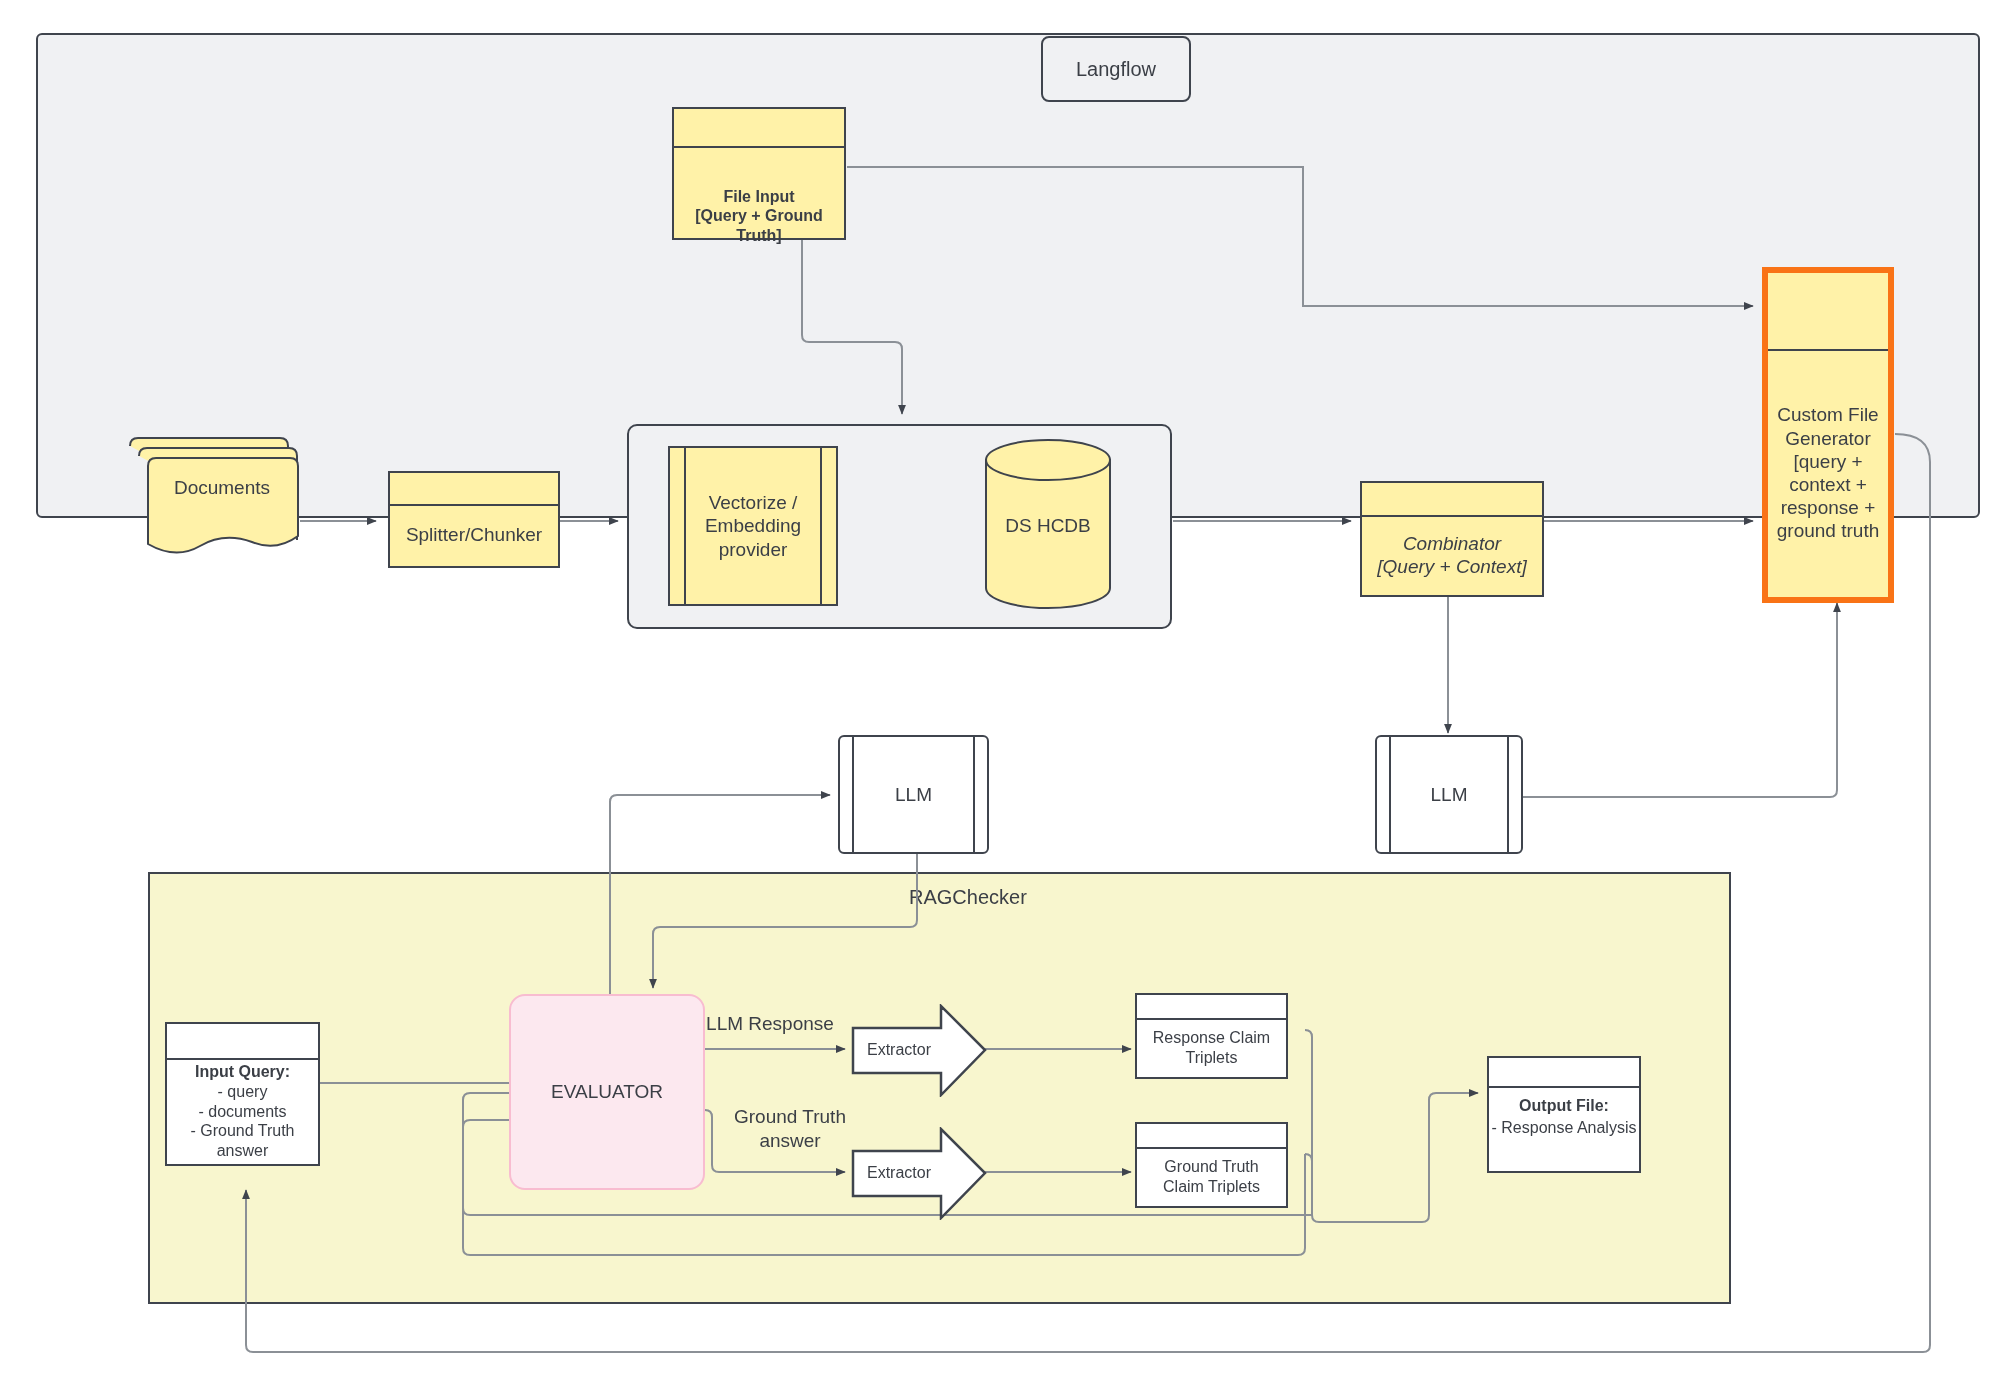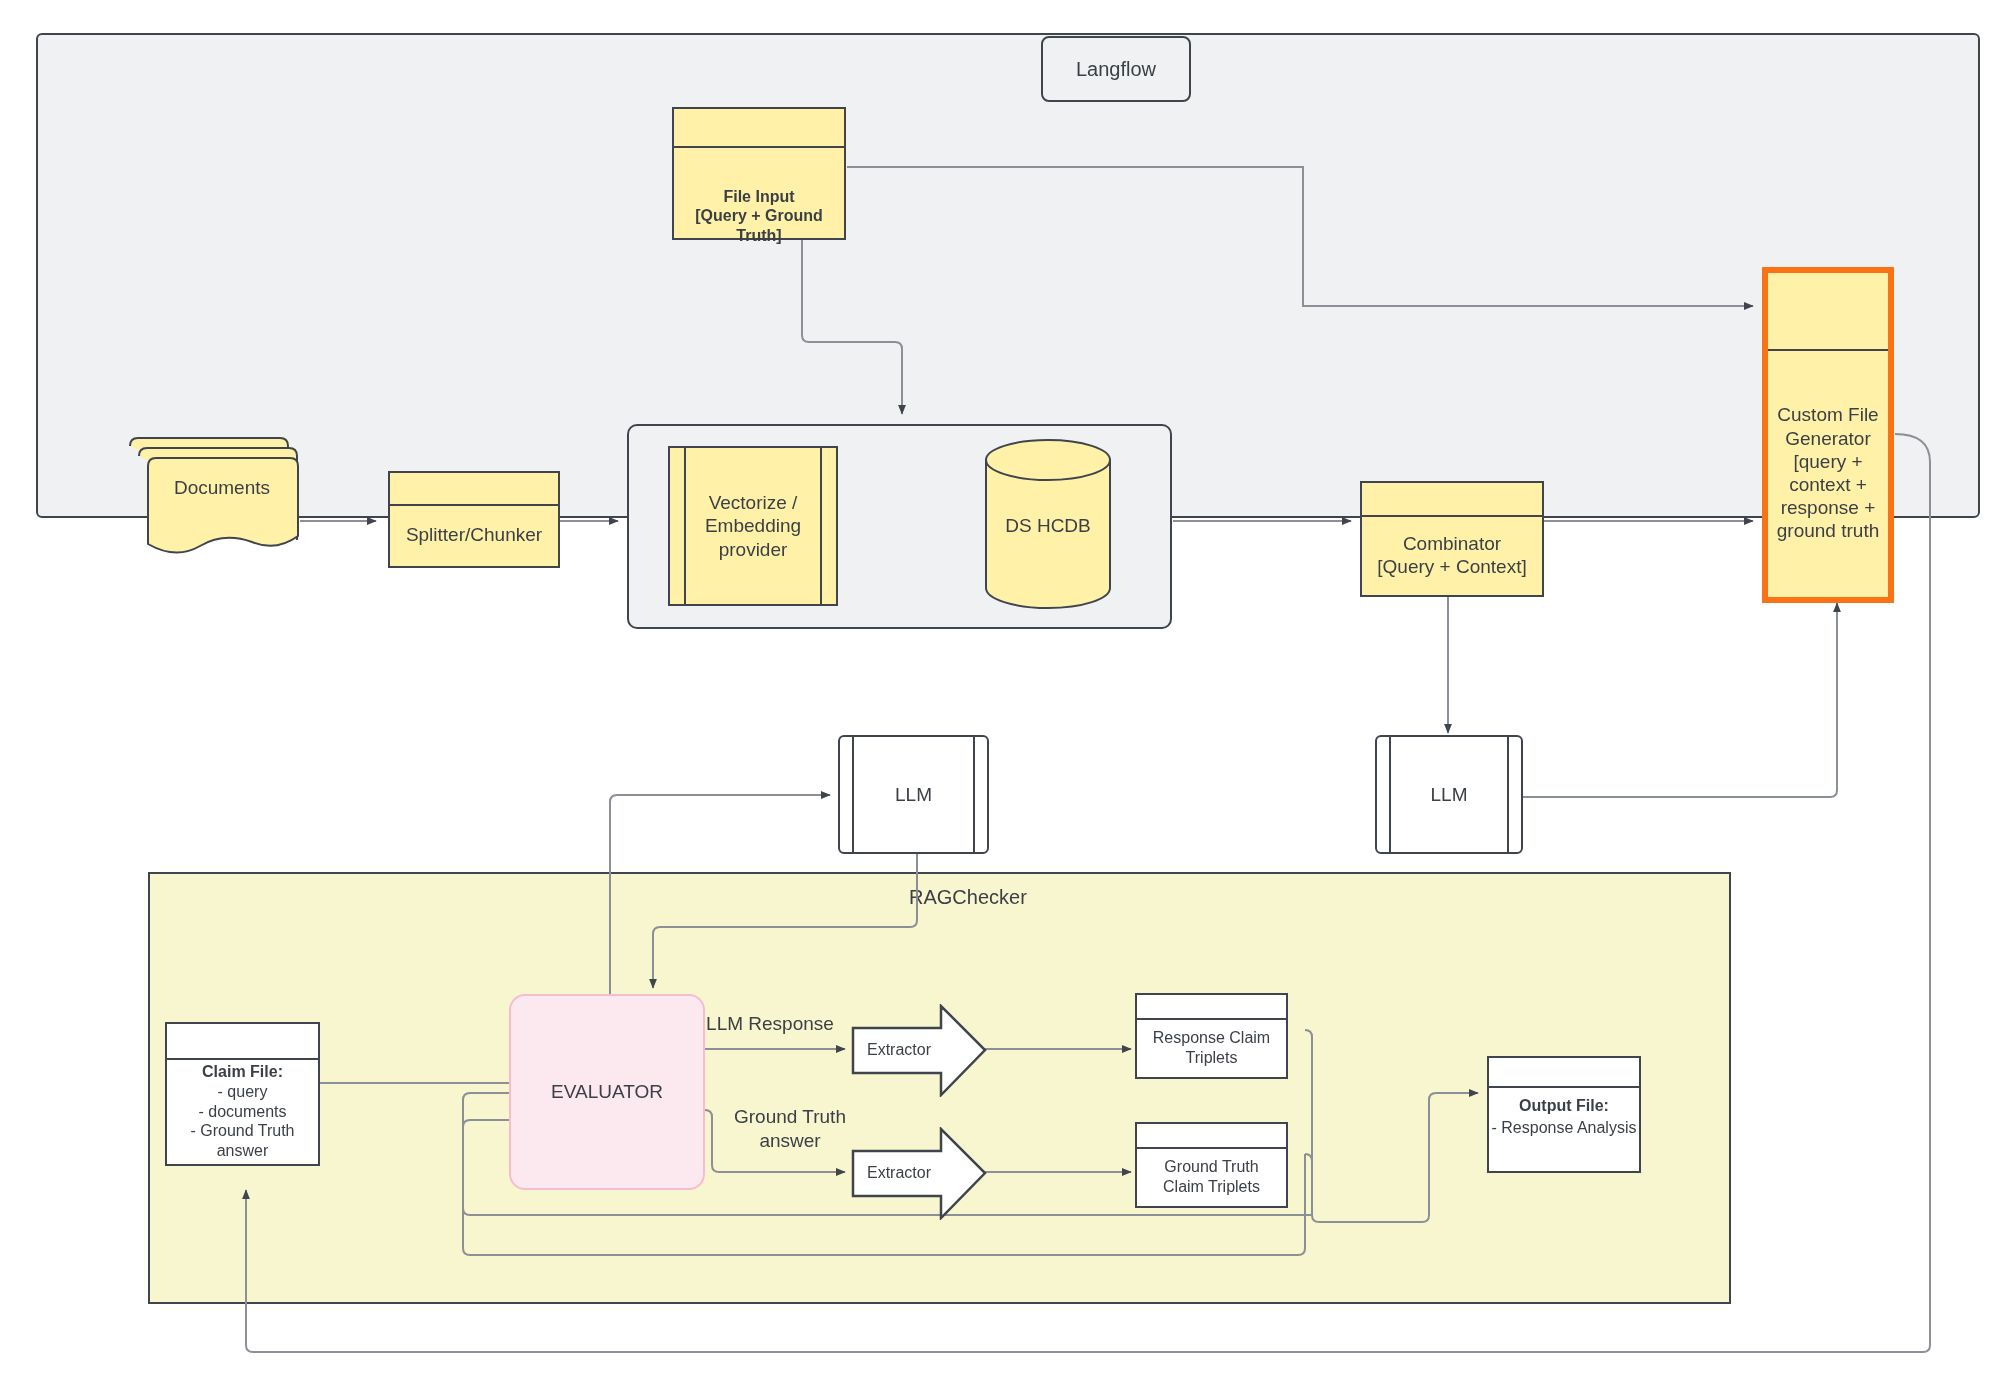--- a/index.html
+++ b/index.html
@@ -113,21 +113,21 @@
   <div class="node" style="left:983px;top:438px;width:130px;height:172px;">
     <svg width="130" height="172" viewBox="0 0 130 172">
       <path d="M3,22 V150 A62,20 0 0 0 127,150 V22 Z" fill="#fff2a8" stroke="#3f444d" stroke-width="2"></path>
       <ellipse cx="65" cy="22" rx="62" ry="20" fill="#fff2a8" stroke="#3f444d" stroke-width="2"></ellipse>
     </svg>
     <div class="txt" style="left:0;top:48px;width:130px;height:80px;font-size:19px;">DS HCDB</div>
   </div>
 
   <div class="node" style="left:1360px;top:481px;width:184px;height:116px;background:#fff2a8;border:2px solid #3f444d;">
     <div style="position:absolute;left:0;top:0;right:0;height:32px;border-bottom:2px solid #3f444d;"></div>
-    <div class="txt" style="left:0;top:32px;right:0;bottom:0;font-size:19px;">Combinator
+    <div class="txt" style="left:0;top:32px;right:0;bottom:0;font-size:19px;font-style:italic;">Combinator
 [Query + Context]</div>
   </div>
 
   <div class="node" style="left:1762px;top:267px;width:132px;height:336px;background:#fff2a8;border:6px solid #f97316;">
     <div style="position:absolute;left:0;top:0;right:0;height:76px;border-bottom:2px solid #3f444d;"></div>
     <div class="txt" style="left:-2px;top:76px;right:-2px;bottom:0;font-size:19px;">Custom File Generator
 [query +
 context +
 response +
 ground truth</div>
@@ -140,21 +140,21 @@
   </div>
 
   <div class="node" style="left:1375px;top:735px;width:148px;height:119px;background:#ffffff;border:2px solid #3f444d;border-radius:6px;">
     <div style="position:absolute;left:12px;top:-2px;bottom:-2px;width:2px;background:#3f444d;"></div>
     <div style="position:absolute;right:12px;top:-2px;bottom:-2px;width:2px;background:#3f444d;"></div>
     <div class="txt" style="left:16px;top:0;right:16px;bottom:0;font-size:19px;">LLM</div>
   </div>
 
   <div class="node" style="left:165px;top:1022px;width:155px;height:144px;background:#ffffff;border:2px solid #3f444d;">
     <div style="position:absolute;left:0;top:0;right:0;height:34px;border-bottom:2px solid #3f444d;"></div>
-    <div class="txt" style="left:0;top:36px;right:0;height:24px;font-size:16px;font-weight:bold;">Claim File:</div>
+    <div class="txt" style="left:0;top:36px;right:0;height:24px;font-size:16px;font-weight:bold;">Input Query:</div>
     <div class="txt" style="left:0;top:58px;right:0;bottom:4px;font-size:16px;align-items:flex-start;">- query
 - documents
 - Ground Truth
 answer</div>
   </div>
 
   <div class="node" style="left:509px;top:994px;width:196px;height:196px;background:#fce8ef;border:2px solid #f8bcd0;border-radius:16px;">
     <div class="txt" style="left:0;top:0;right:0;bottom:0;font-size:19px;">EVALUATOR</div>
   </div>
 

